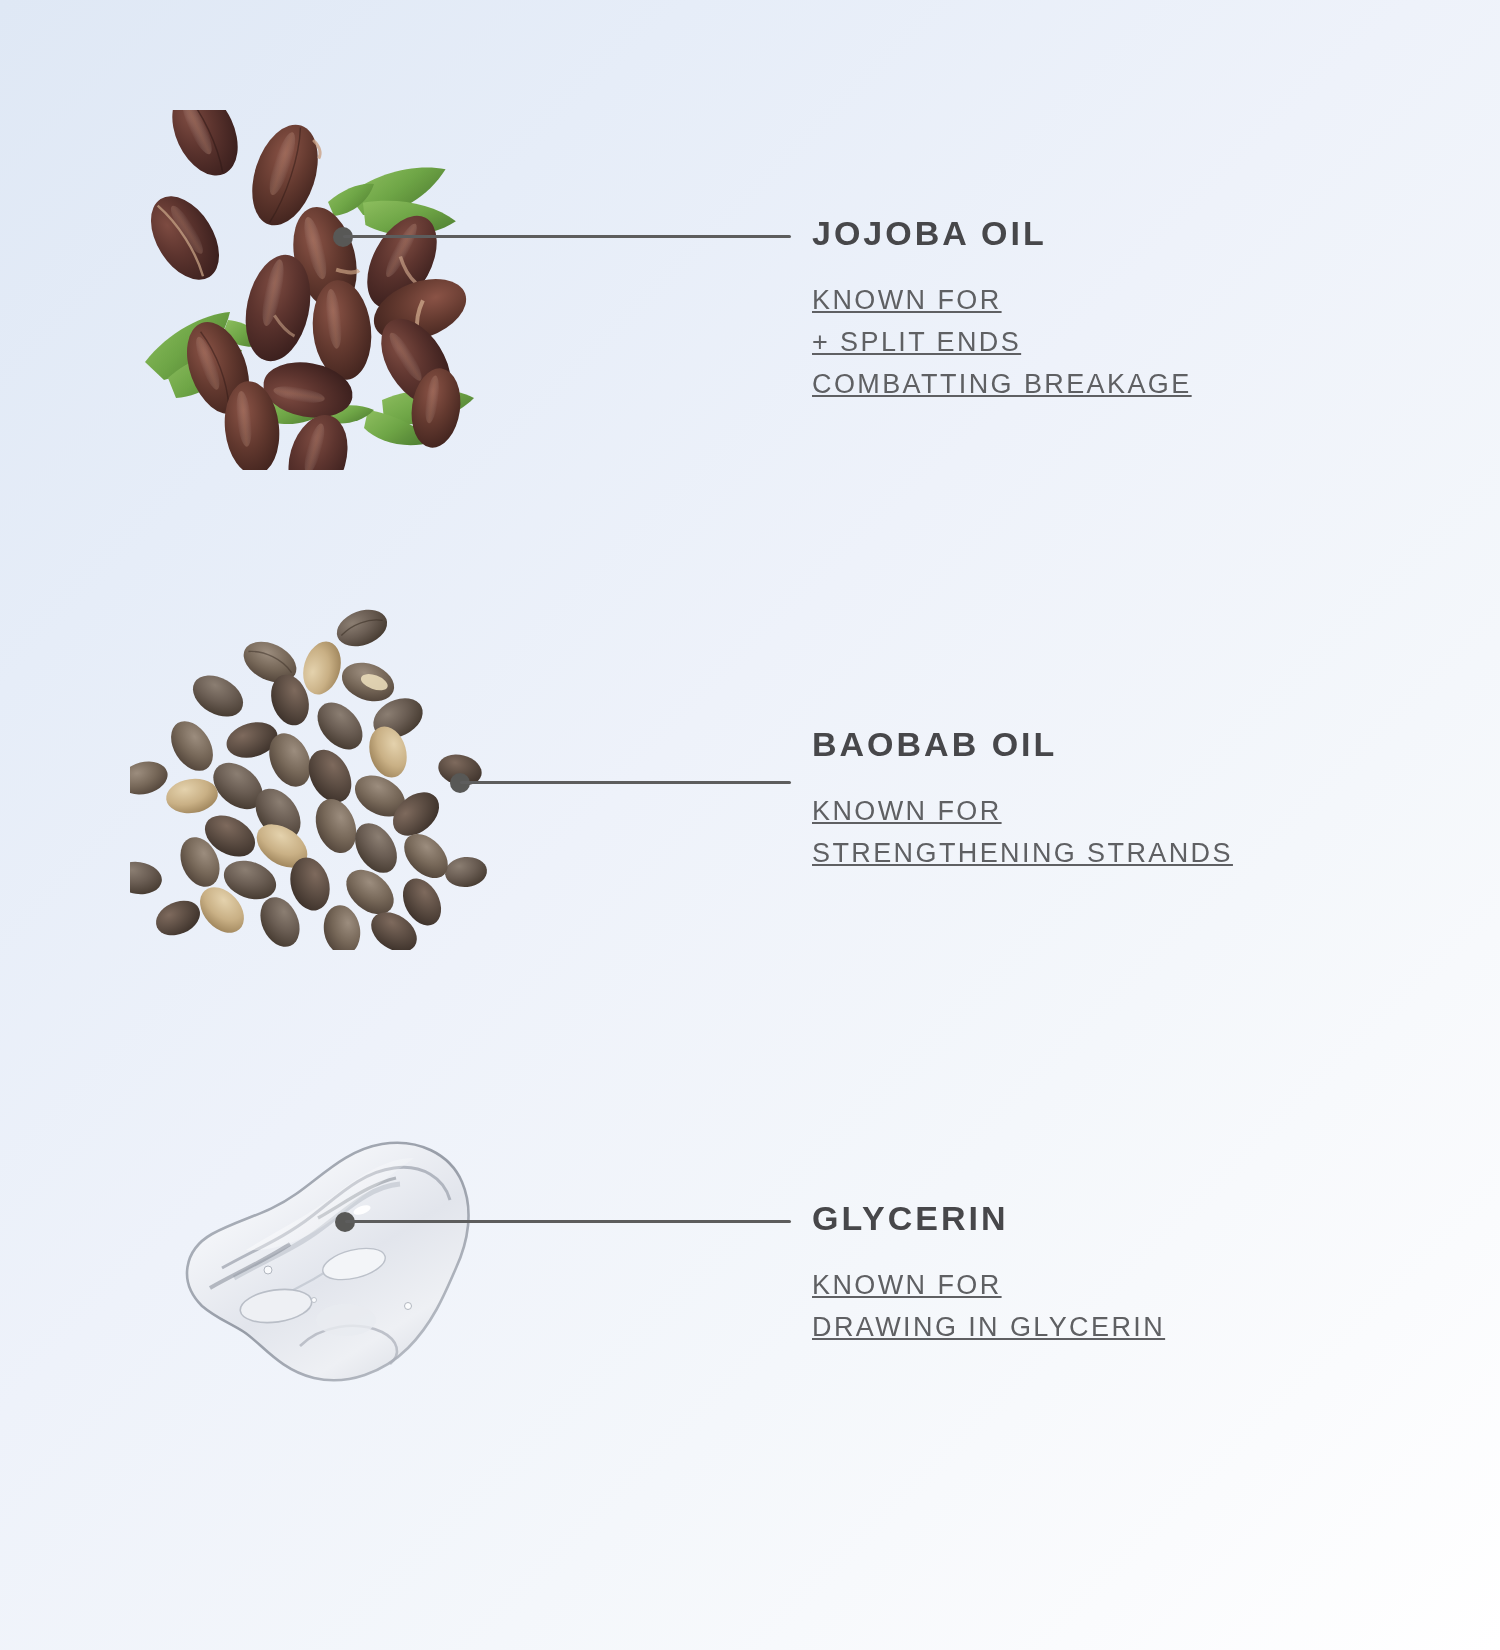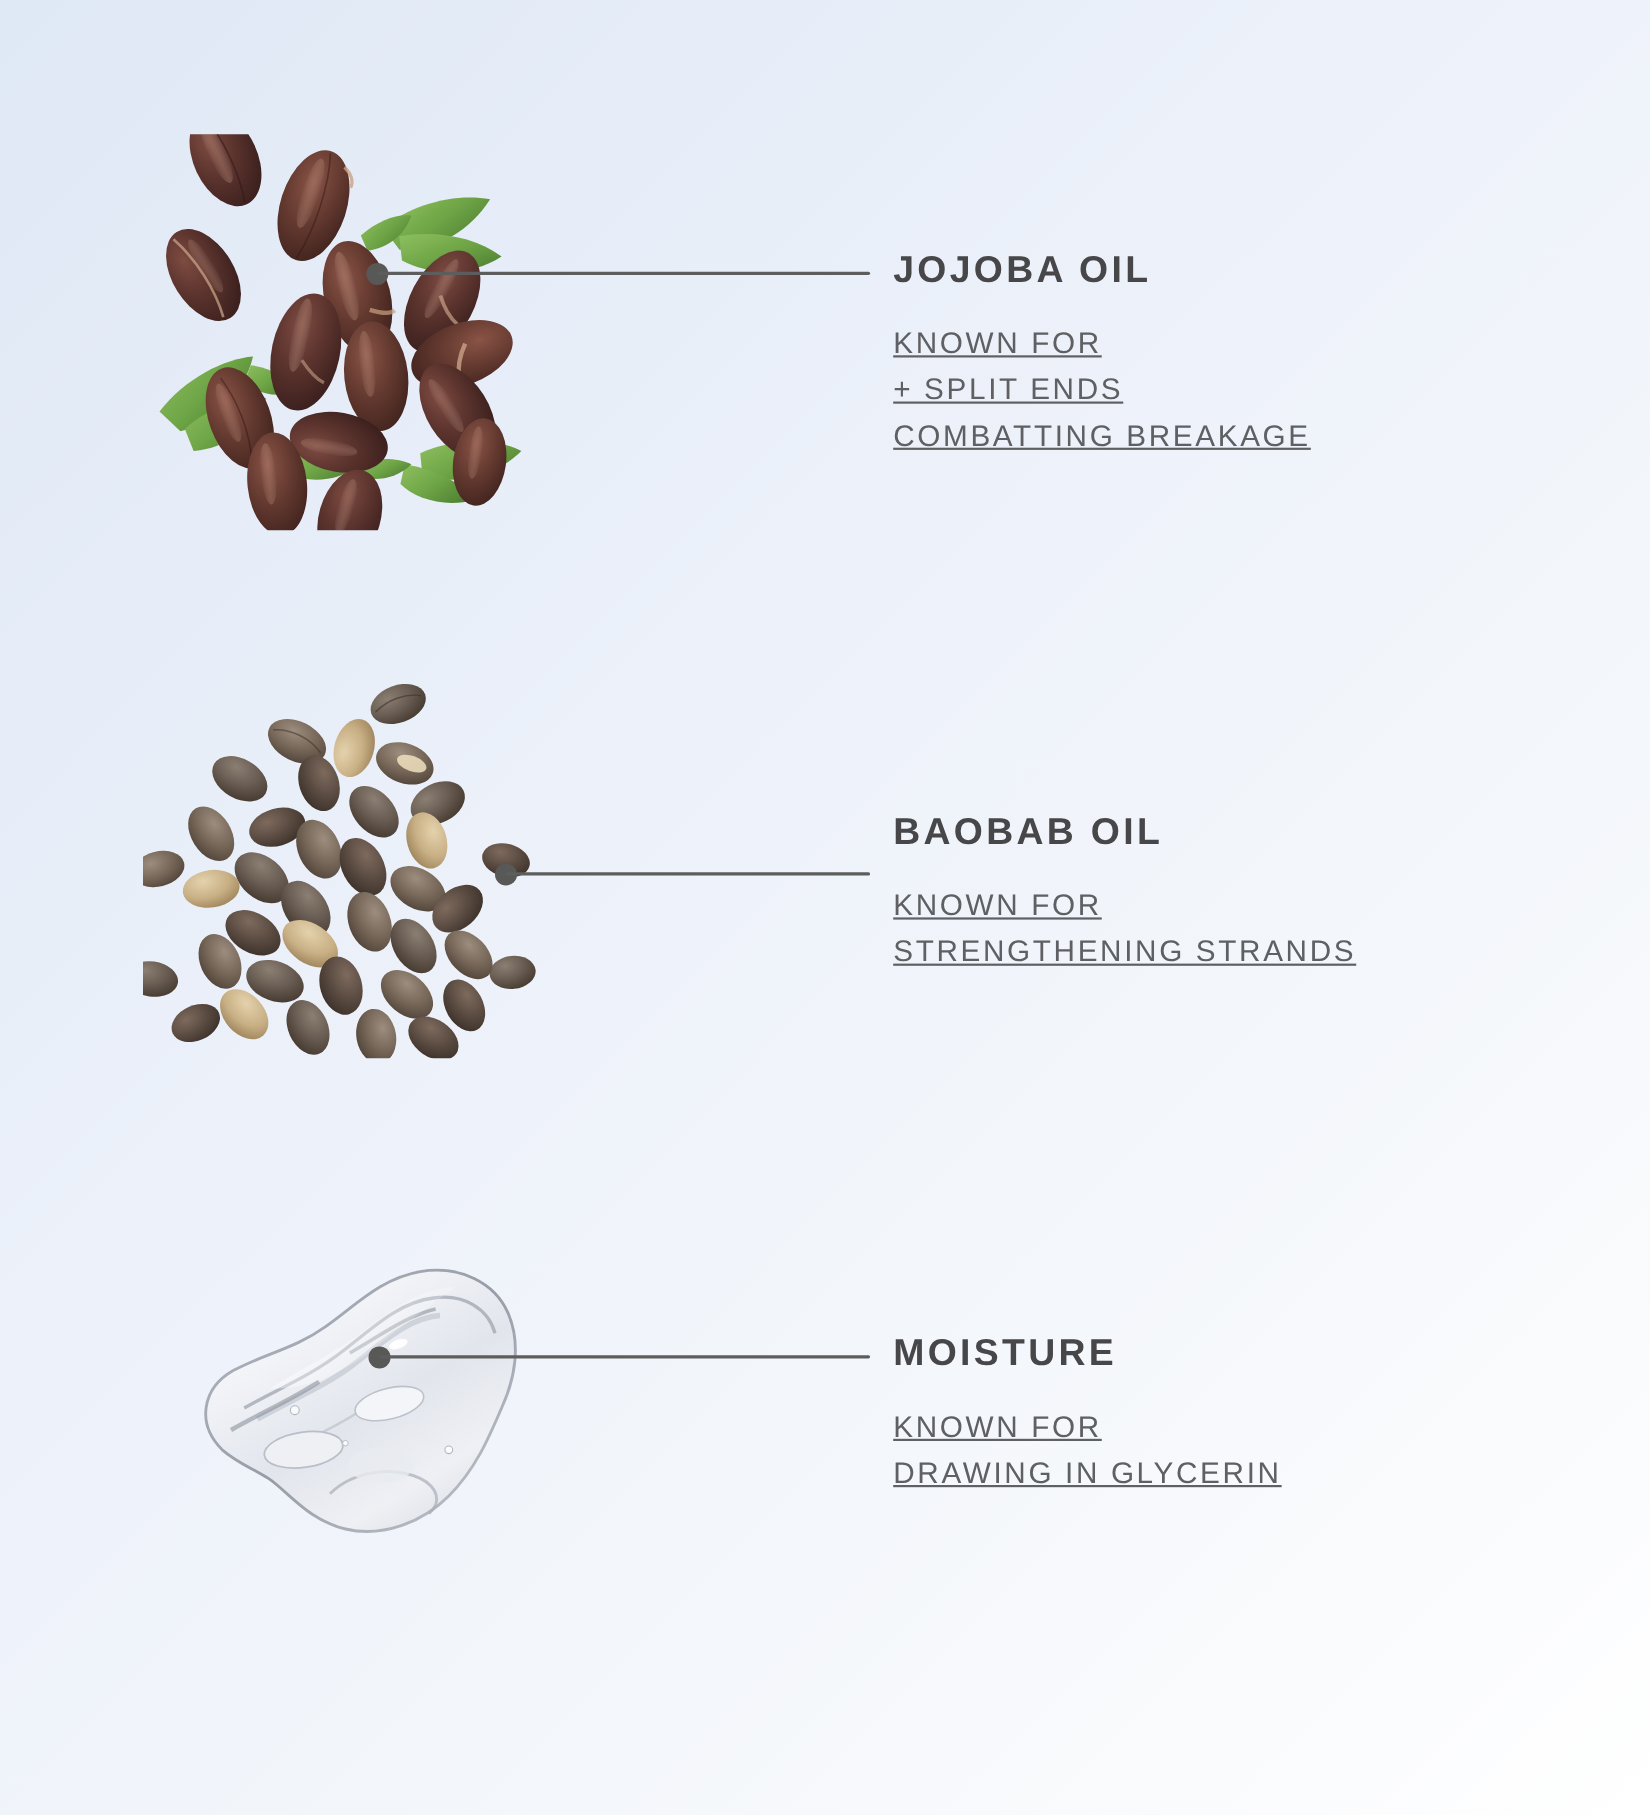--- a/index.html
+++ b/index.html
@@ -2,21 +2,21 @@
 <html><head>
 <meta charset="utf-8">
 <style>
   html,body{margin:0;padding:0;}
   body{
     width:1500px;height:1650px;
     font-family:"Liberation Sans", sans-serif;
     background:linear-gradient(135deg,#dfe8f5 0%,#e6edf8 22%,#eef2fa 45%,#f4f7fb 68%,#fafbfd 86%,#ffffff 100%);
     overflow:hidden;position:relative;
   }
-  .stage{position:absolute;inset:0;margin-top:12px;}
+  .stage{position:absolute;inset:0;}
 
   .row{position:absolute;left:0;width:1500px;}
   .art{position:absolute;}
   .art svg{display:block;}
 
   .leader{position:absolute;height:3px;background:#5d5d5d;border-radius:2px;}
   .dot{position:absolute;width:20px;height:20px;border-radius:50%;background:#585856;}
 
   .textblock{position:absolute;}
   .ing-title{
@@ -383,21 +383,21 @@
         <circle cx="258" cy="196" r="3.5" fill="#fbfcfd" stroke="#b2b7c0" stroke-width="1"></circle>
         <circle cx="164" cy="190" r="2.5" fill="#fafbfd" stroke="#b7bcc5" stroke-width=".9"></circle>
         <ellipse cx="212" cy="100" rx="9" ry="4" fill="#ffffff" opacity=".95" transform="rotate(-20 212 100)"></ellipse>
       </svg>
     </div>
 
     <span class="dot" style="left:335px;top:1212px;"></span>
     <span class="leader" style="left:345px;top:1220px;width:446px;"></span>
 
     <div class="textblock" style="left:812px;top:1200px;">
-      <h2 class="ing-title">MOISTURE</h2>
+      <h2 class="ing-title">GLYCERIN</h2>
       <div class="ing-desc" style="margin-top:28px;">
         <div>KNOWN FOR</div>
         <div>DRAWING IN GLYCERIN</div>
       </div>
     </div>
   </div>
 
 </div>
 
 </body></html>

